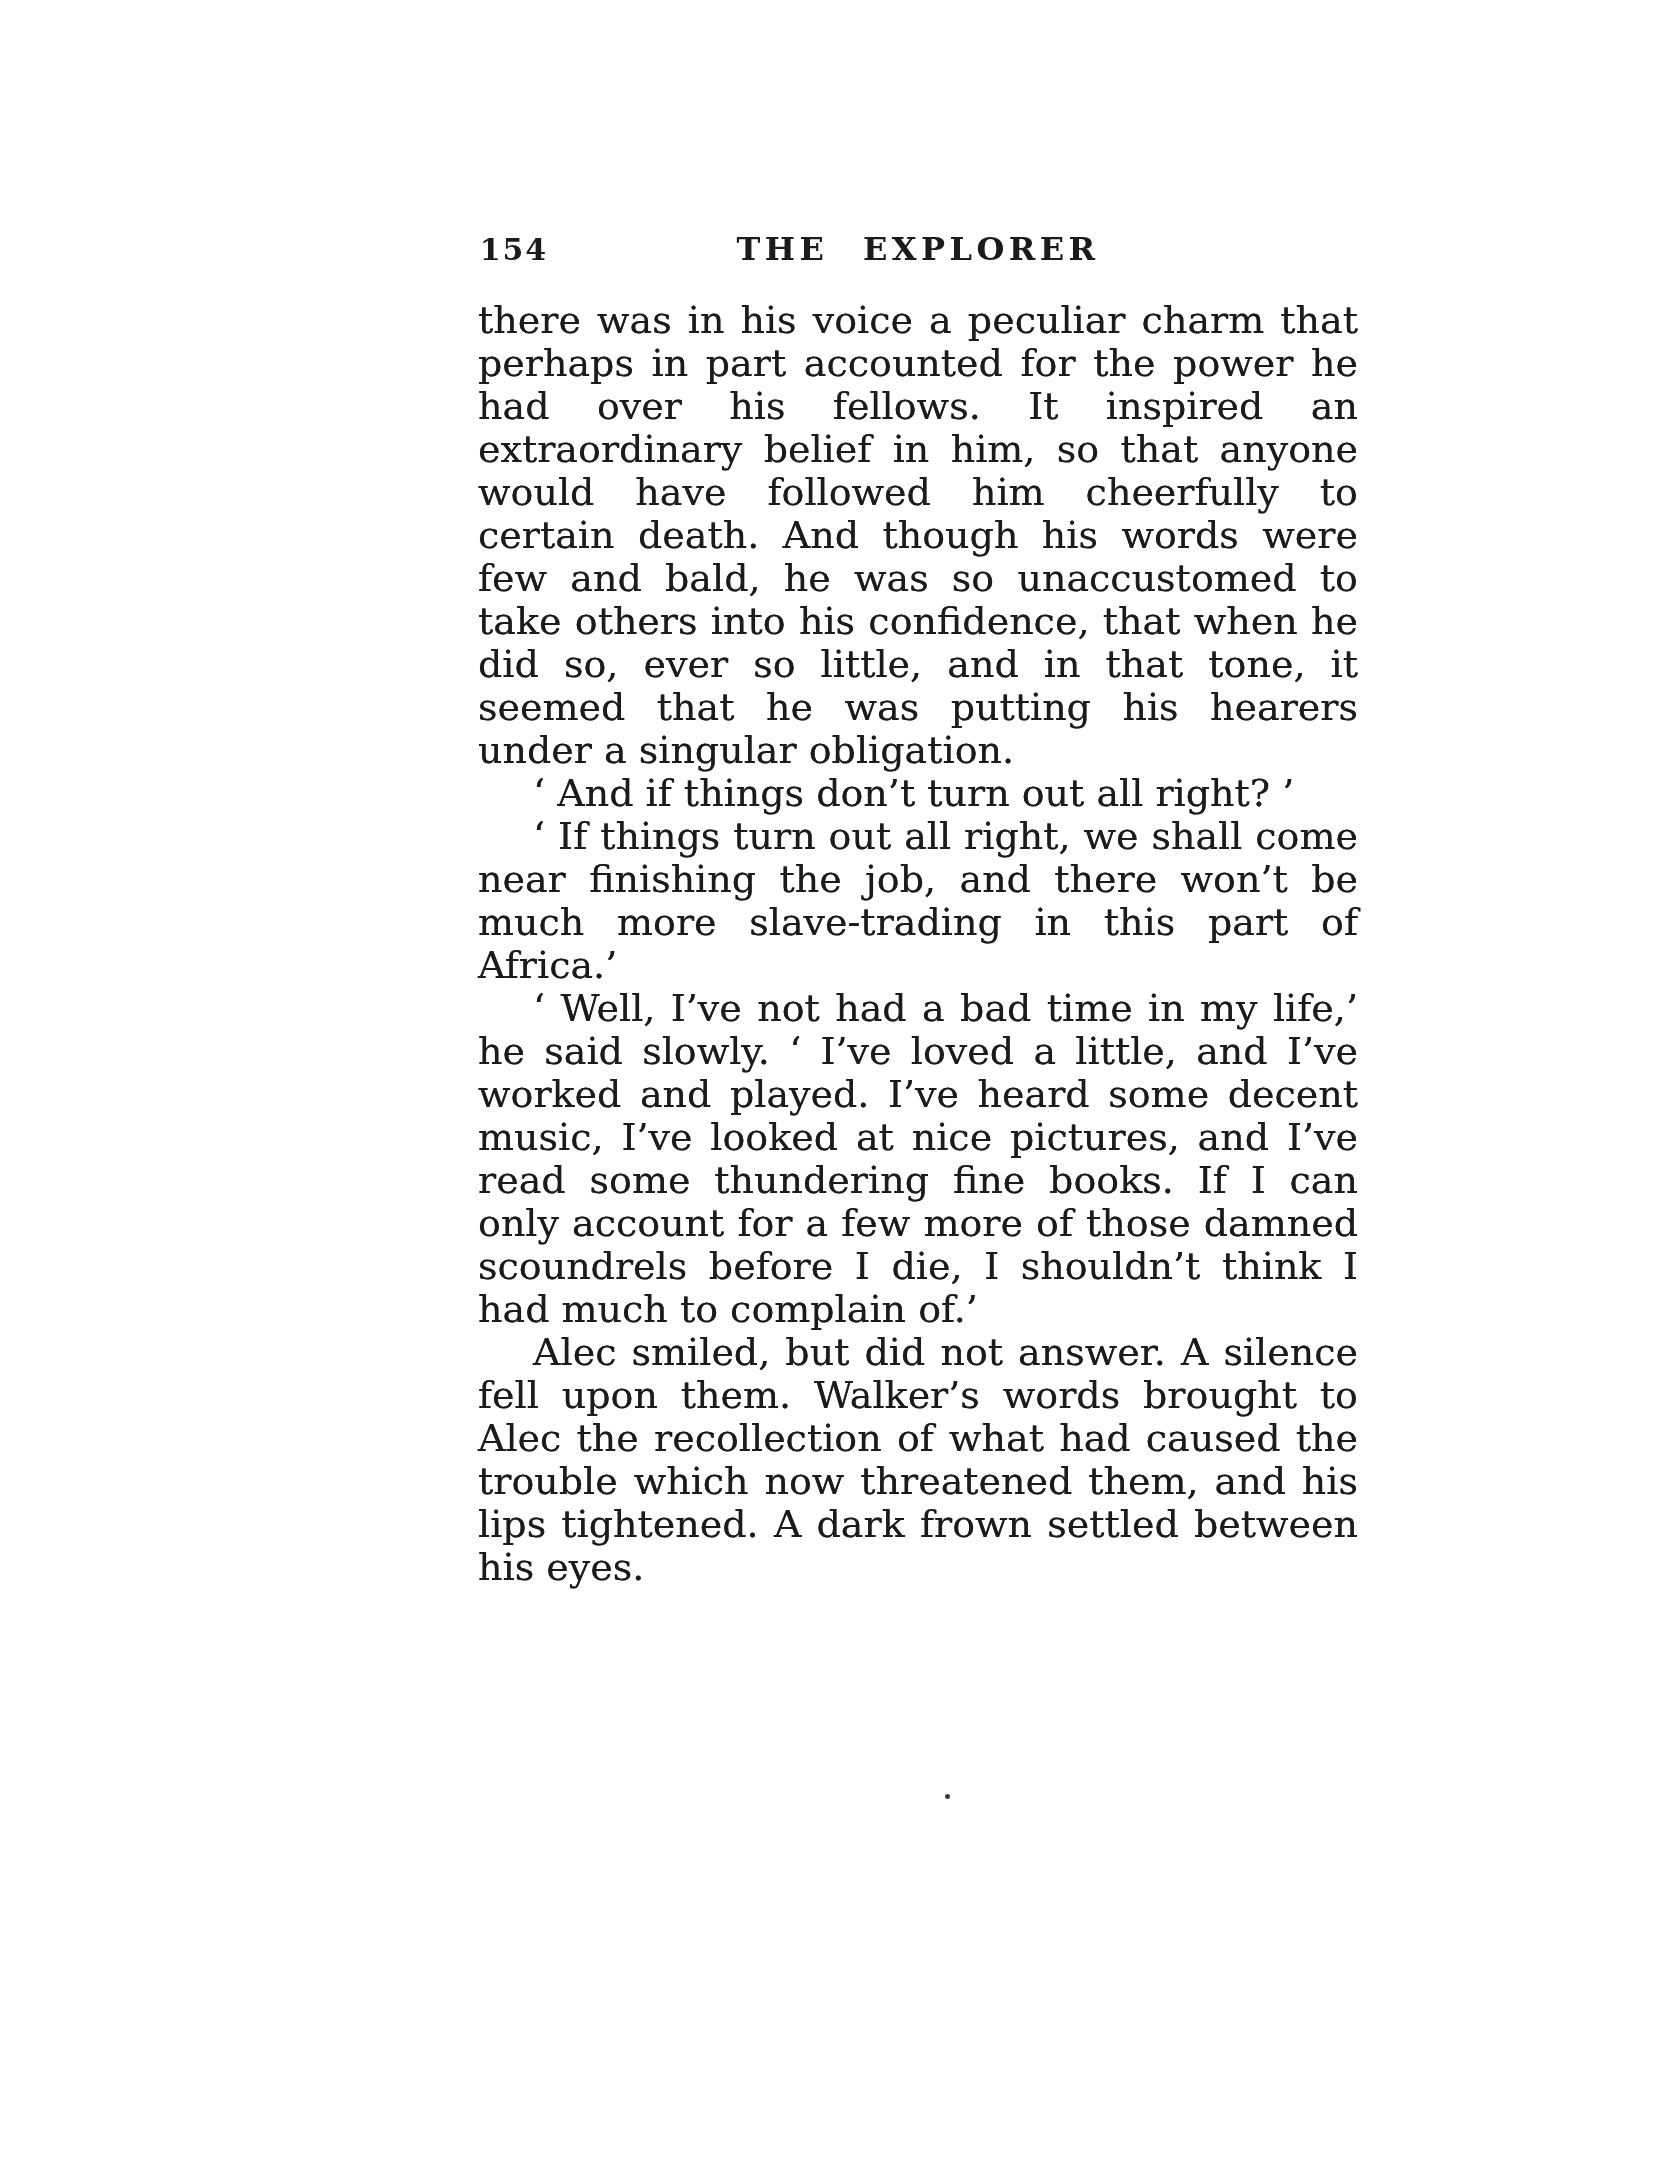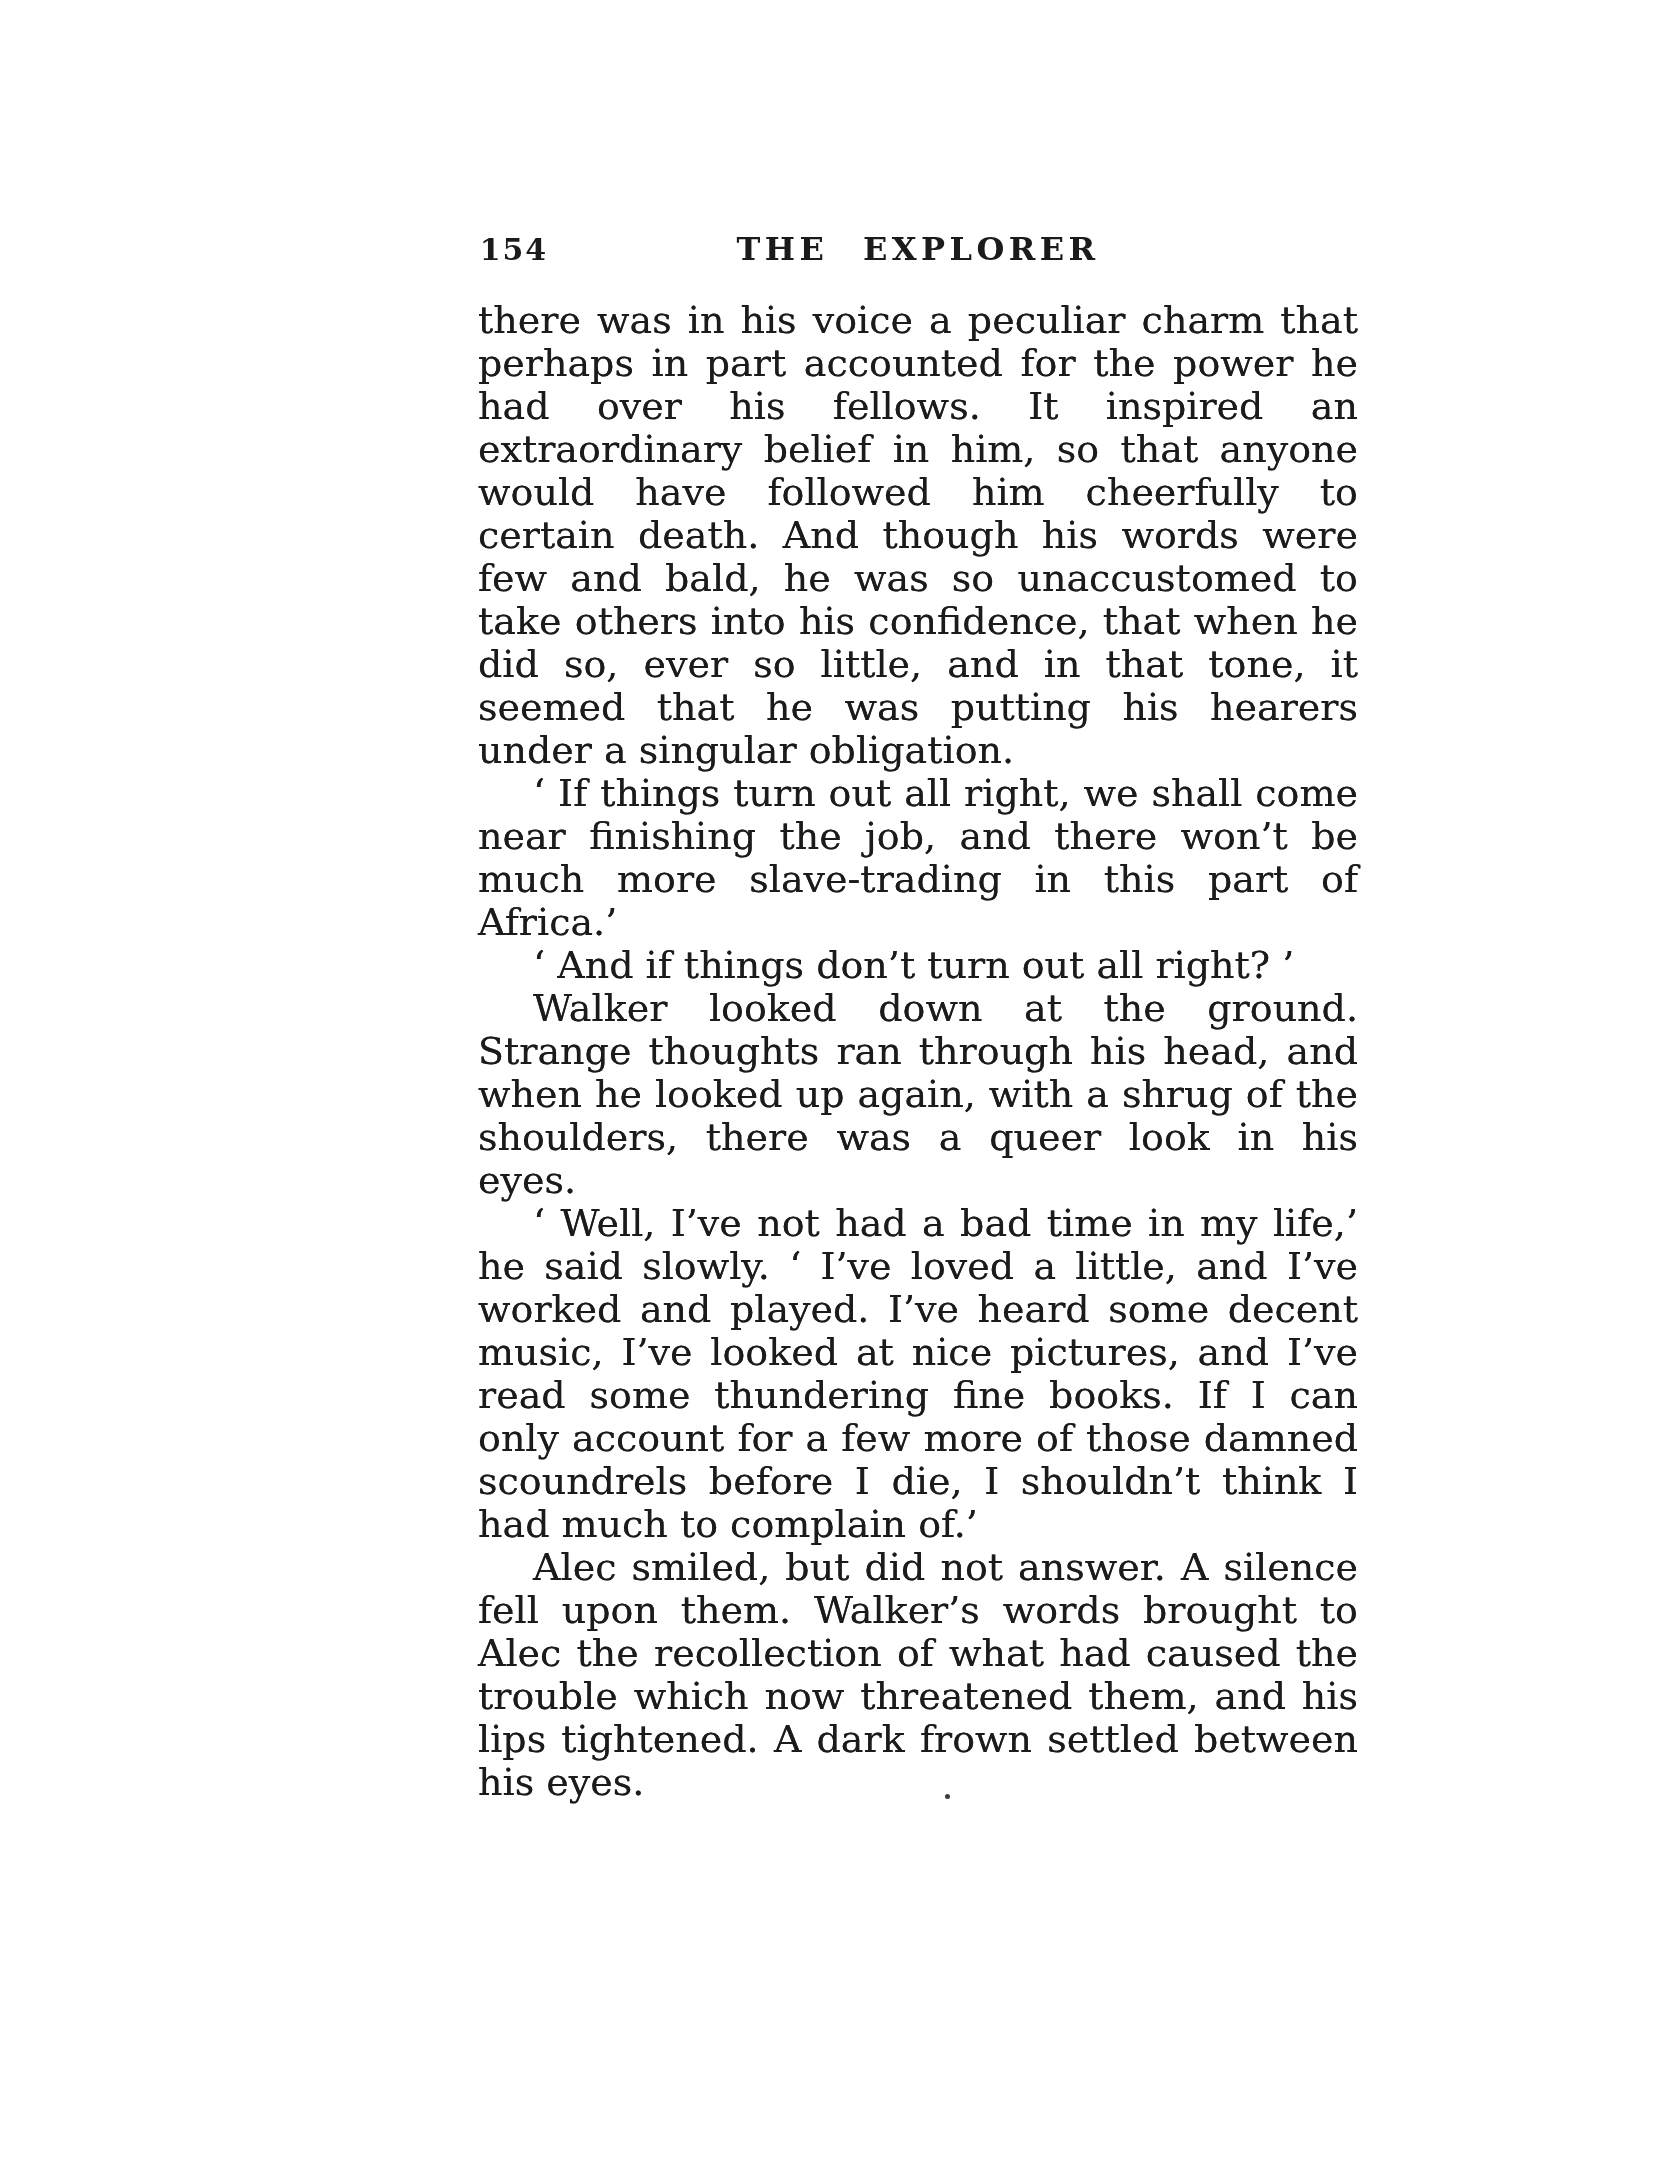--- a/index.html
+++ b/index.html
@@ -75,23 +75,22 @@
 
 <div class="page">
 
   <div class="header">
     <span class="page-num">154</span>
     <span class="running-title">THE EXPLORER</span>
   </div>
 
   <div class="body-text" id="paragraphs">
       <p class="para">there was in his voice a peculiar charm that perhaps in part accounted for the power he had over his fellows. It inspired an extraordinary belief in him, so that anyone would have followed him cheerfully to certain death. And though his words were few and bald, he was so unaccustomed to take others into his confidence, that when he did so, ever so little, and in that tone, it seemed that he was putting his hearers under a singular obligation.</p>
+      <p class="para indent">‘ And if things don’t turn out all right? ’</p>
       <p class="para indent">‘ If things turn out all right, we shall come near finishing the job, and there won’t be much more slave-trading in this part of Africa.’</p>
-      <p class="para indent">‘ And if things don’t turn out all right? ’</p>
-      <p class="para indent">Walker looked down at the ground. Strange thoughts ran through his head, and when he looked up again, with a shrug of the shoulders, there was a queer look in his eyes.</p>
       <p class="para indent">‘ Well, I’ve not had a bad time in my life,’ he said slowly. ‘ I’ve loved a little, and I’ve worked and played. I’ve heard some decent music, I’ve looked at nice pictures, and I’ve read some thundering fine books. If I can only account for a few more of those damned scoundrels before I die, I shouldn’t think I had much to complain of.’</p>
       <p class="para indent">Alec smiled, but did not answer. A silence fell upon them. Walker’s words brought to Alec the recollection of what had caused the trouble which now threatened them, and his lips tightened. A dark frown settled between his eyes.</p>
     </div>
 
   <div class="artifact-dot-small"></div>
   <div class="artifact-dot"></div>
 
 </div>
 
 

